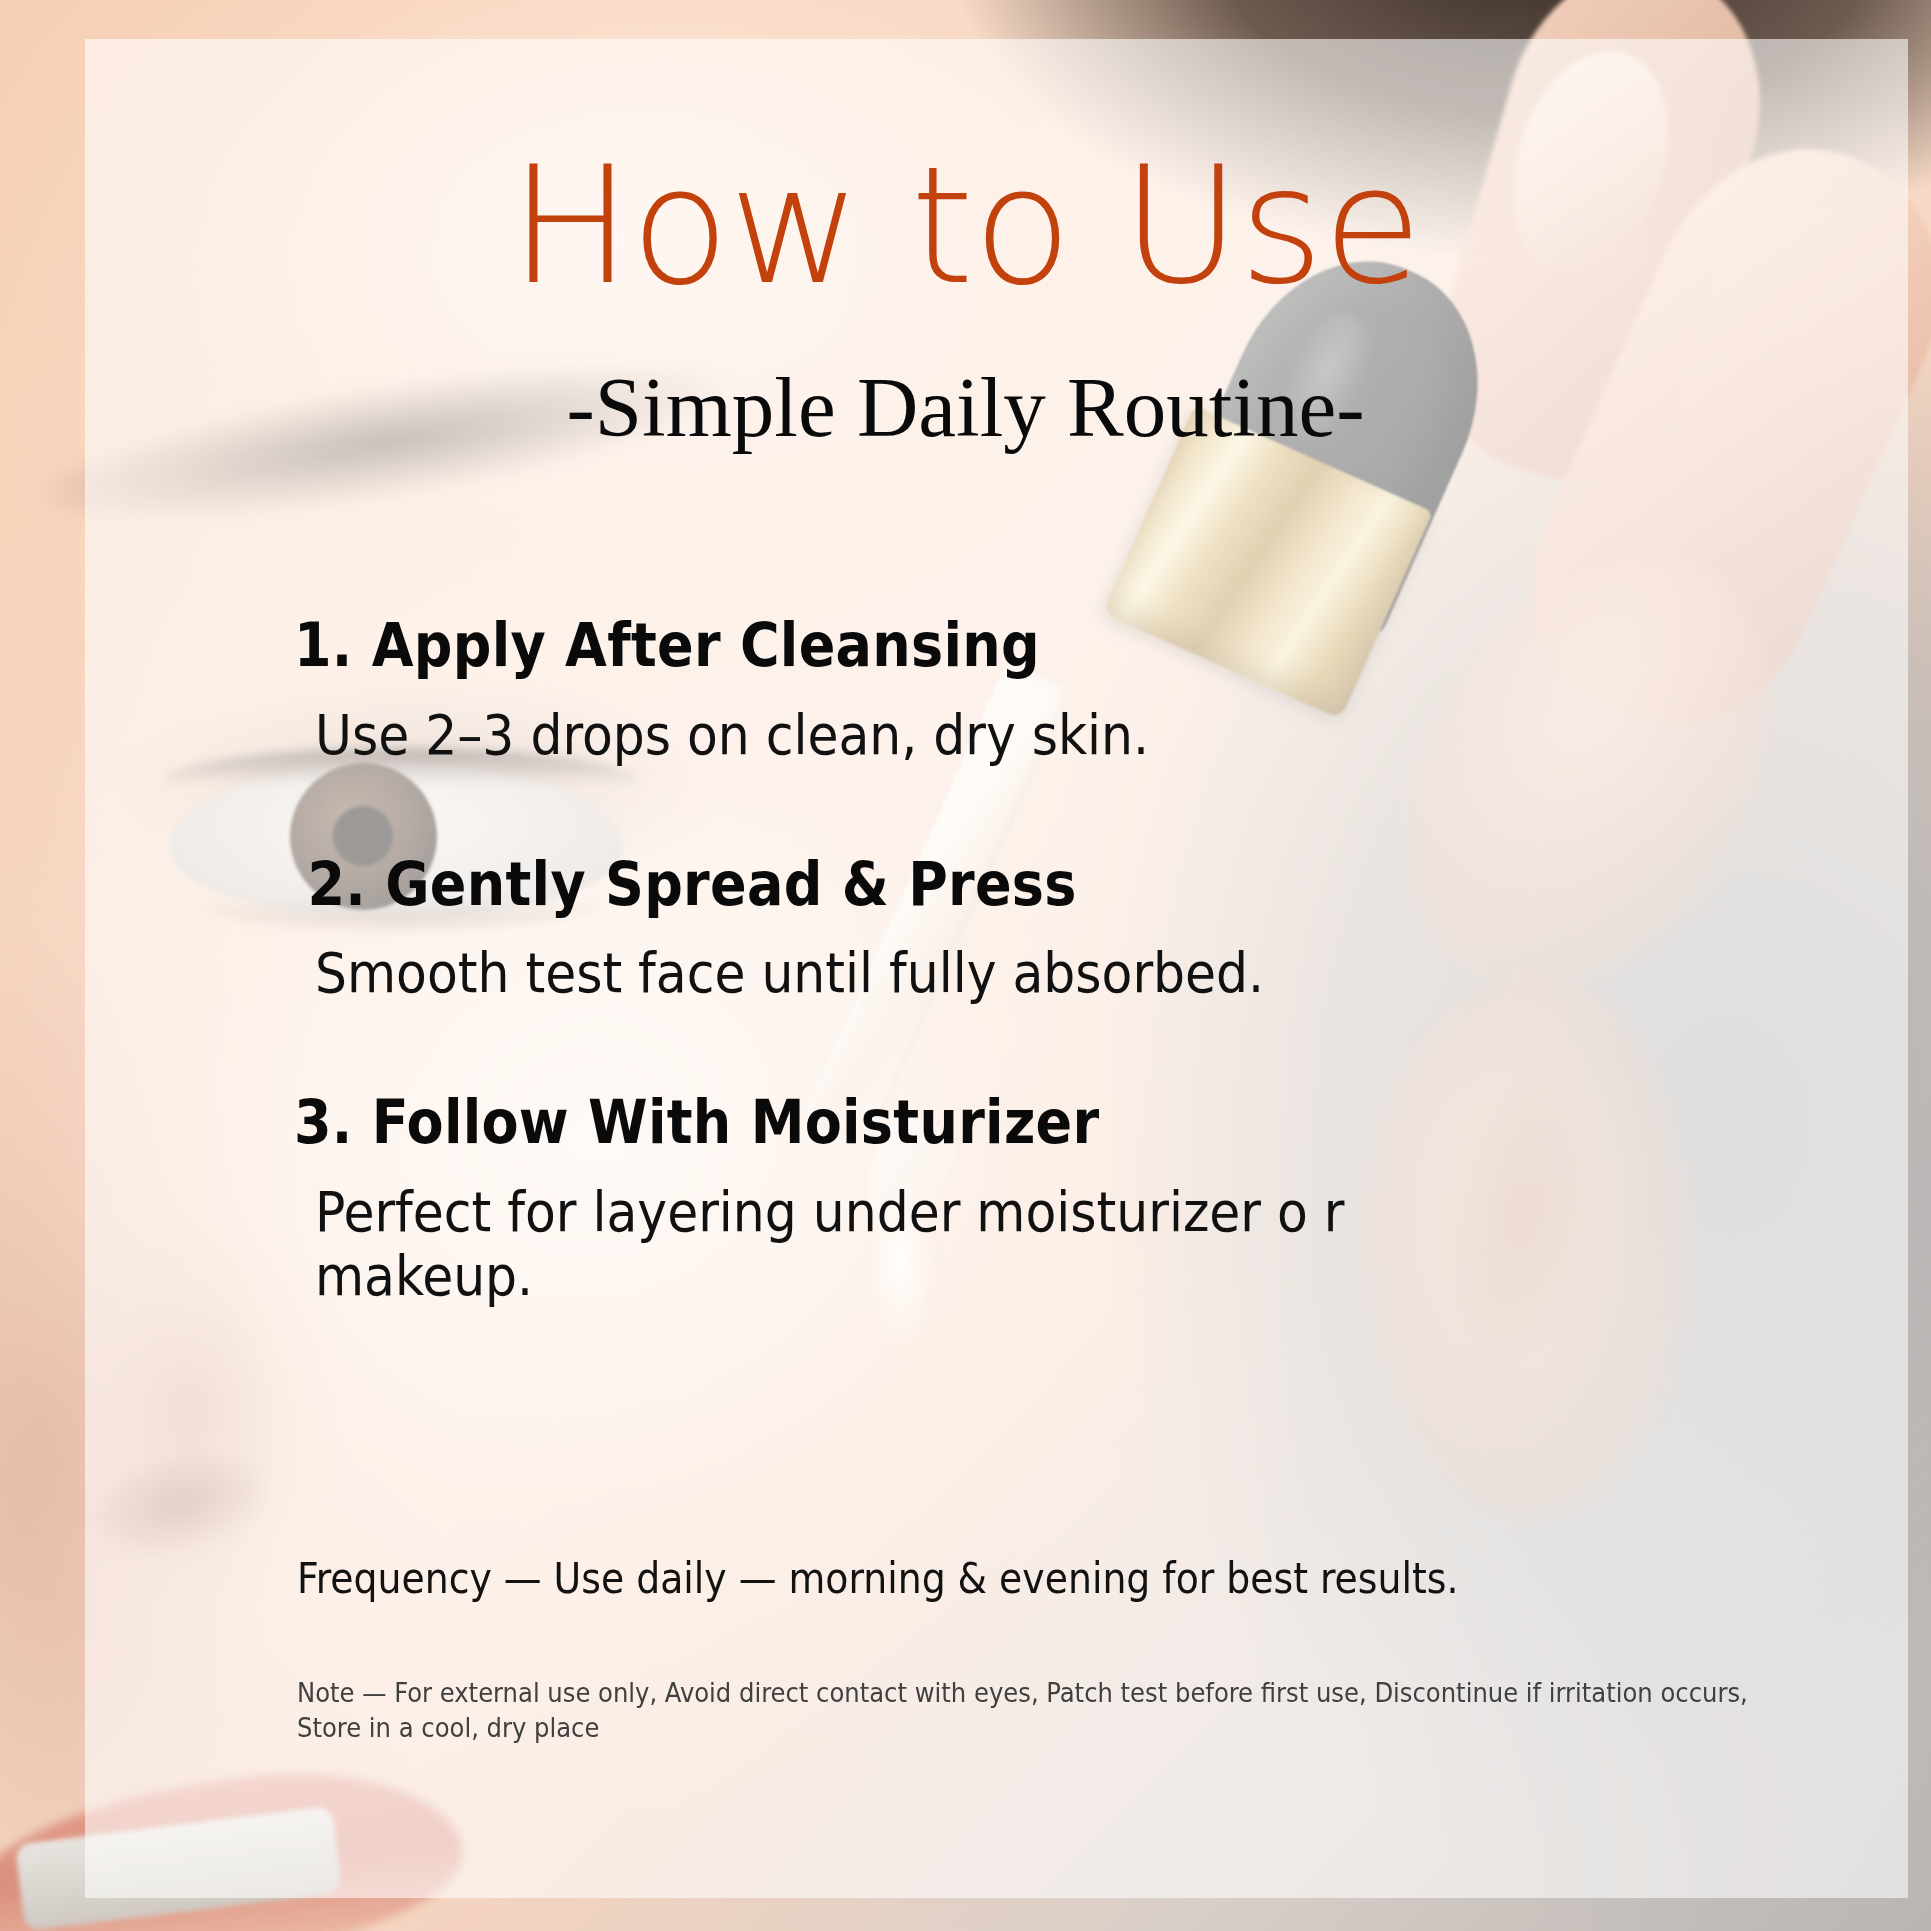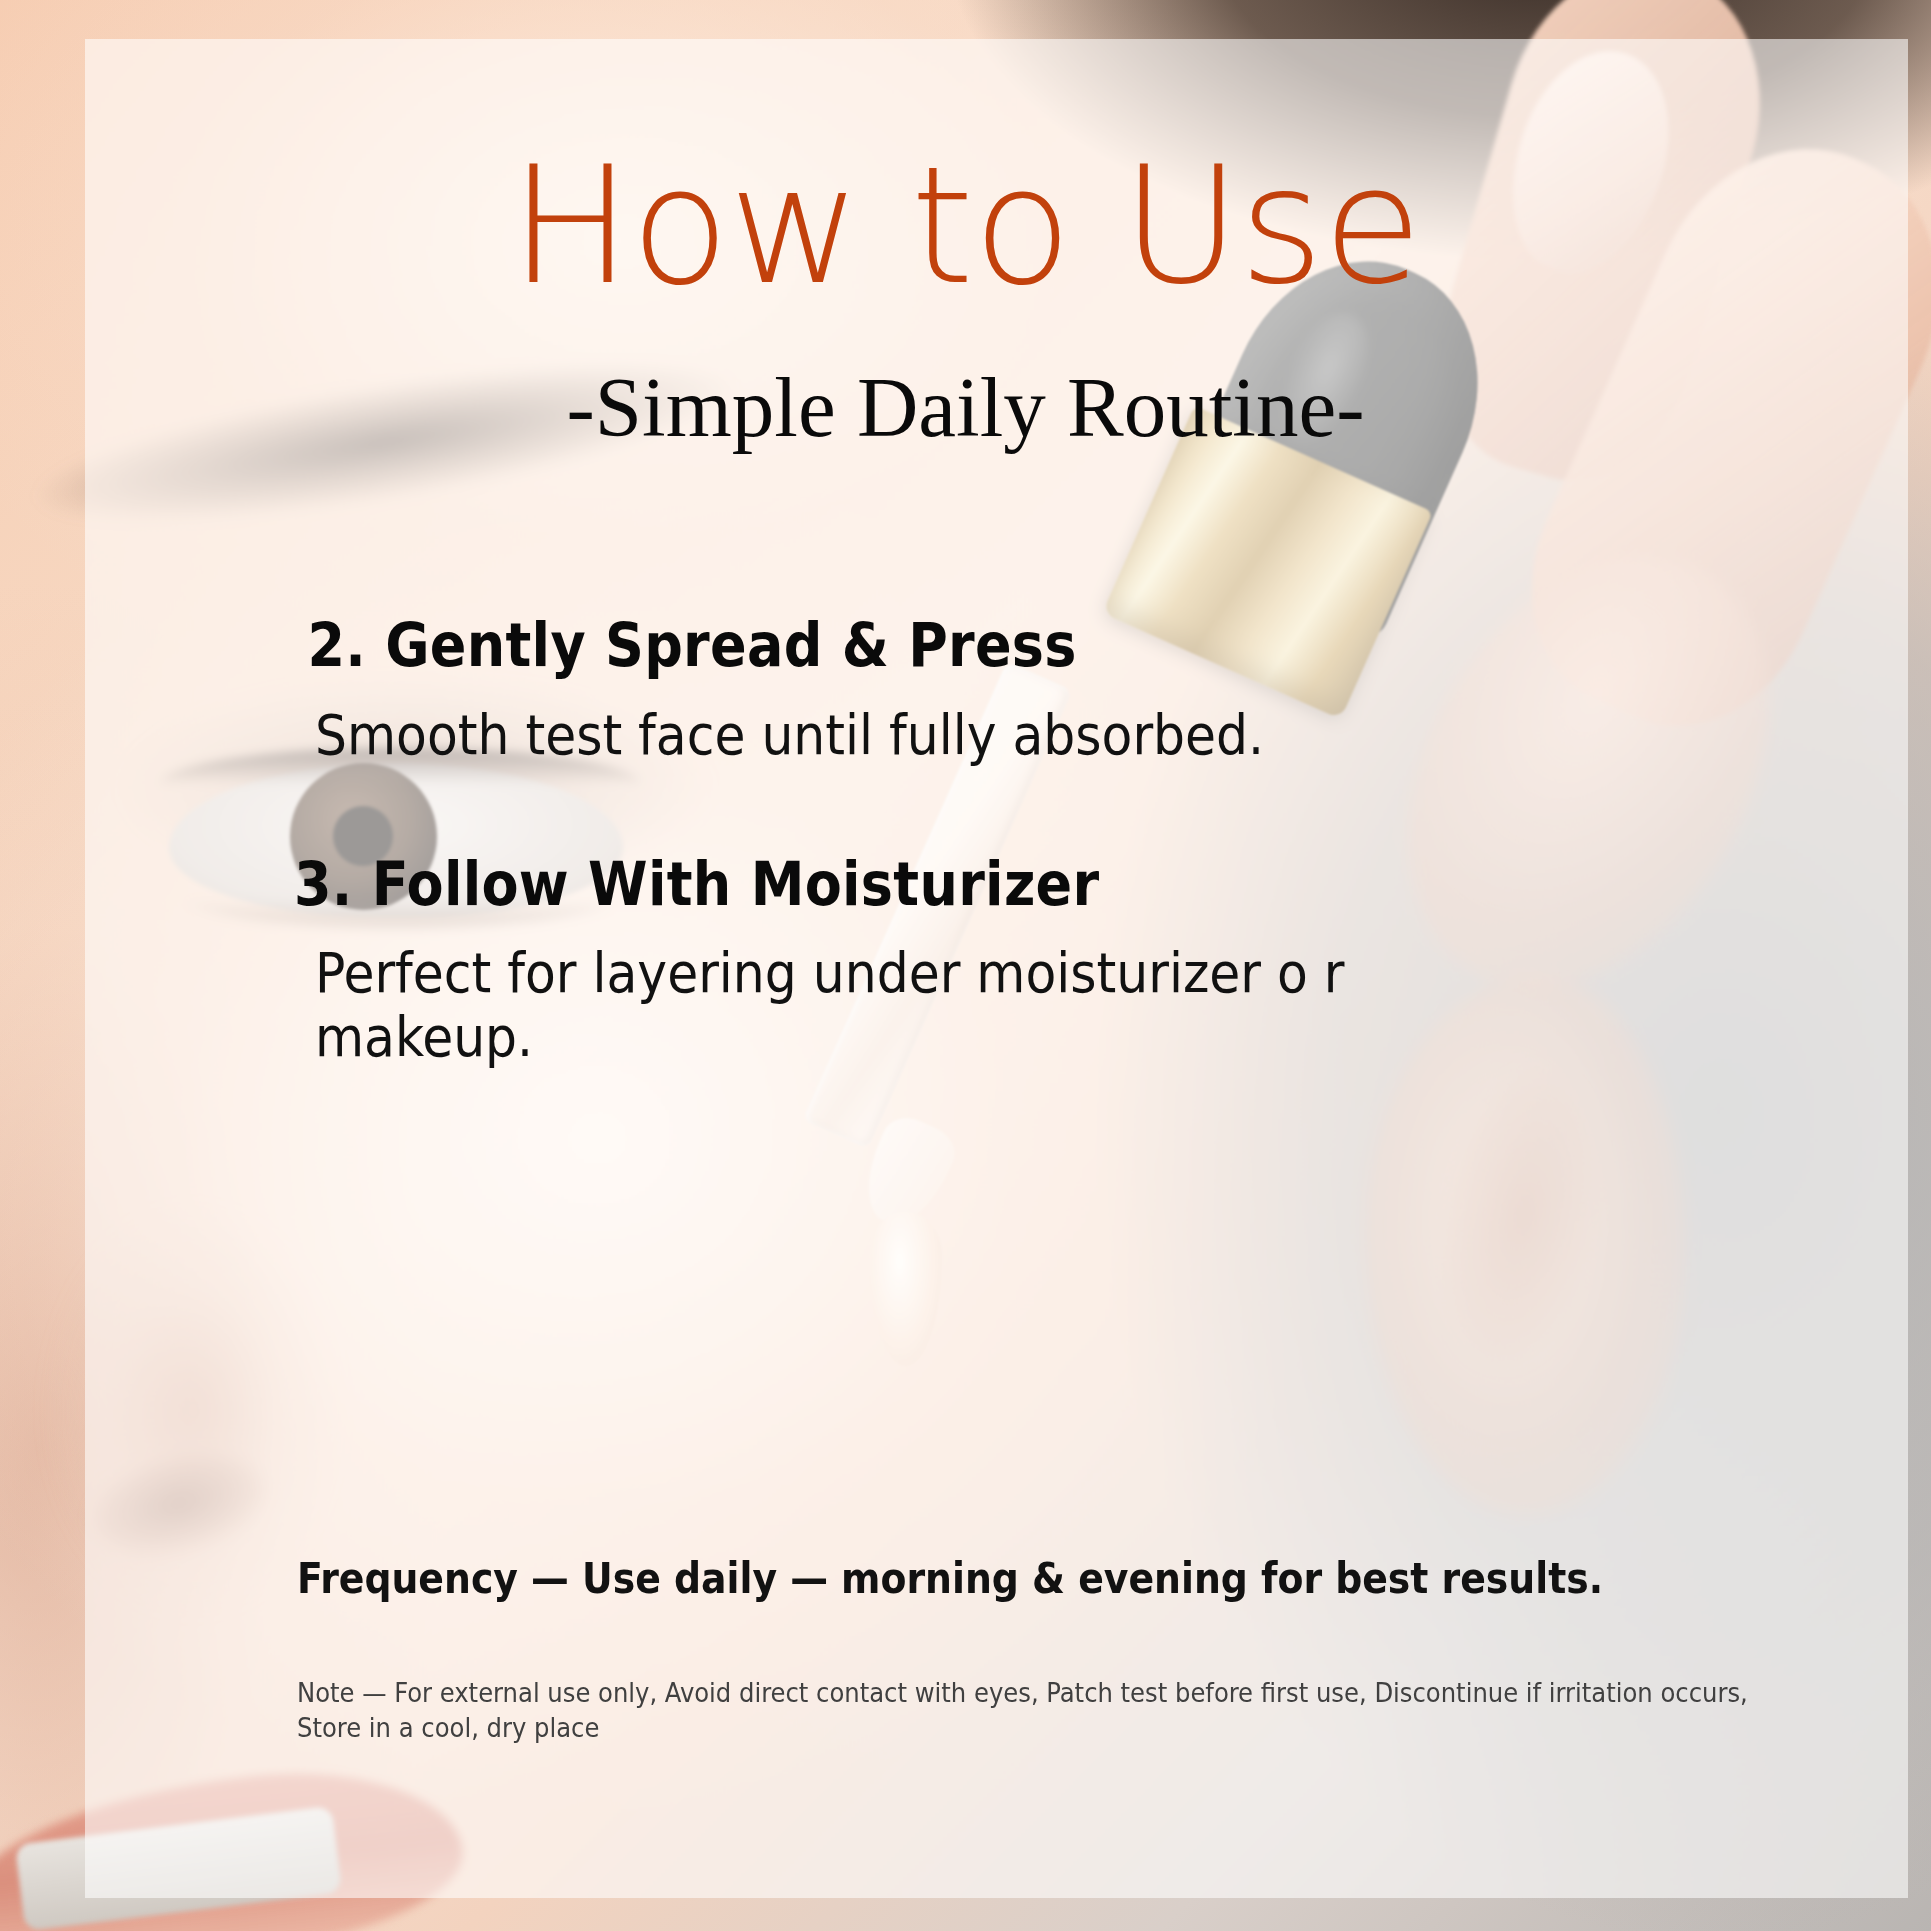--- a/index.html
+++ b/index.html
@@ -322,21 +322,21 @@
     color: #111111;
     max-width: 1236px;
   }
 
   .frequency {
     position: absolute;
     left: 297px;
     top: 1554px;
     width: 1468px;
     font-family: "DejaVu Sans Condensed", "Liberation Sans Narrow", "DejaVu Sans", sans-serif;
-    font-weight: 700;
+    font-weight: 400;
     font-size: 42px;
     line-height: 1.2;
     color: #121212;
   }
   .note {
     position: absolute;
     left: 297px;
     top: 1675px;
     width: 1492px;
     font-family: "DejaVu Sans Condensed", "Liberation Sans Narrow", "DejaVu Sans", sans-serif;
@@ -382,20 +382,24 @@
 
   <div class="overlay-panel"></div>
 
   <div class="content">
 
     <div class="title">How to Use</div>
     <div class="subtitle">-Simple Daily Routine-</div>
 
     <div class="steps">
 
+      <div class="step step-1">
+        <div class="step-title">1. Apply After Cleansing</div>
+        <div class="step-desc">Use 2–3 drops on clean, dry skin.</div>
+      </div>
 
       <div class="step step-2">
         <div class="step-title">2. Gently Spread &amp; Press</div>
         <div class="step-desc">Smooth test face until fully absorbed.</div>
       </div>
 
       <div class="step step-3">
         <div class="step-title">3. Follow With Moisturizer</div>
         <div class="step-desc">Perfect for layering under moisturizer o
 r makeup.</div>

